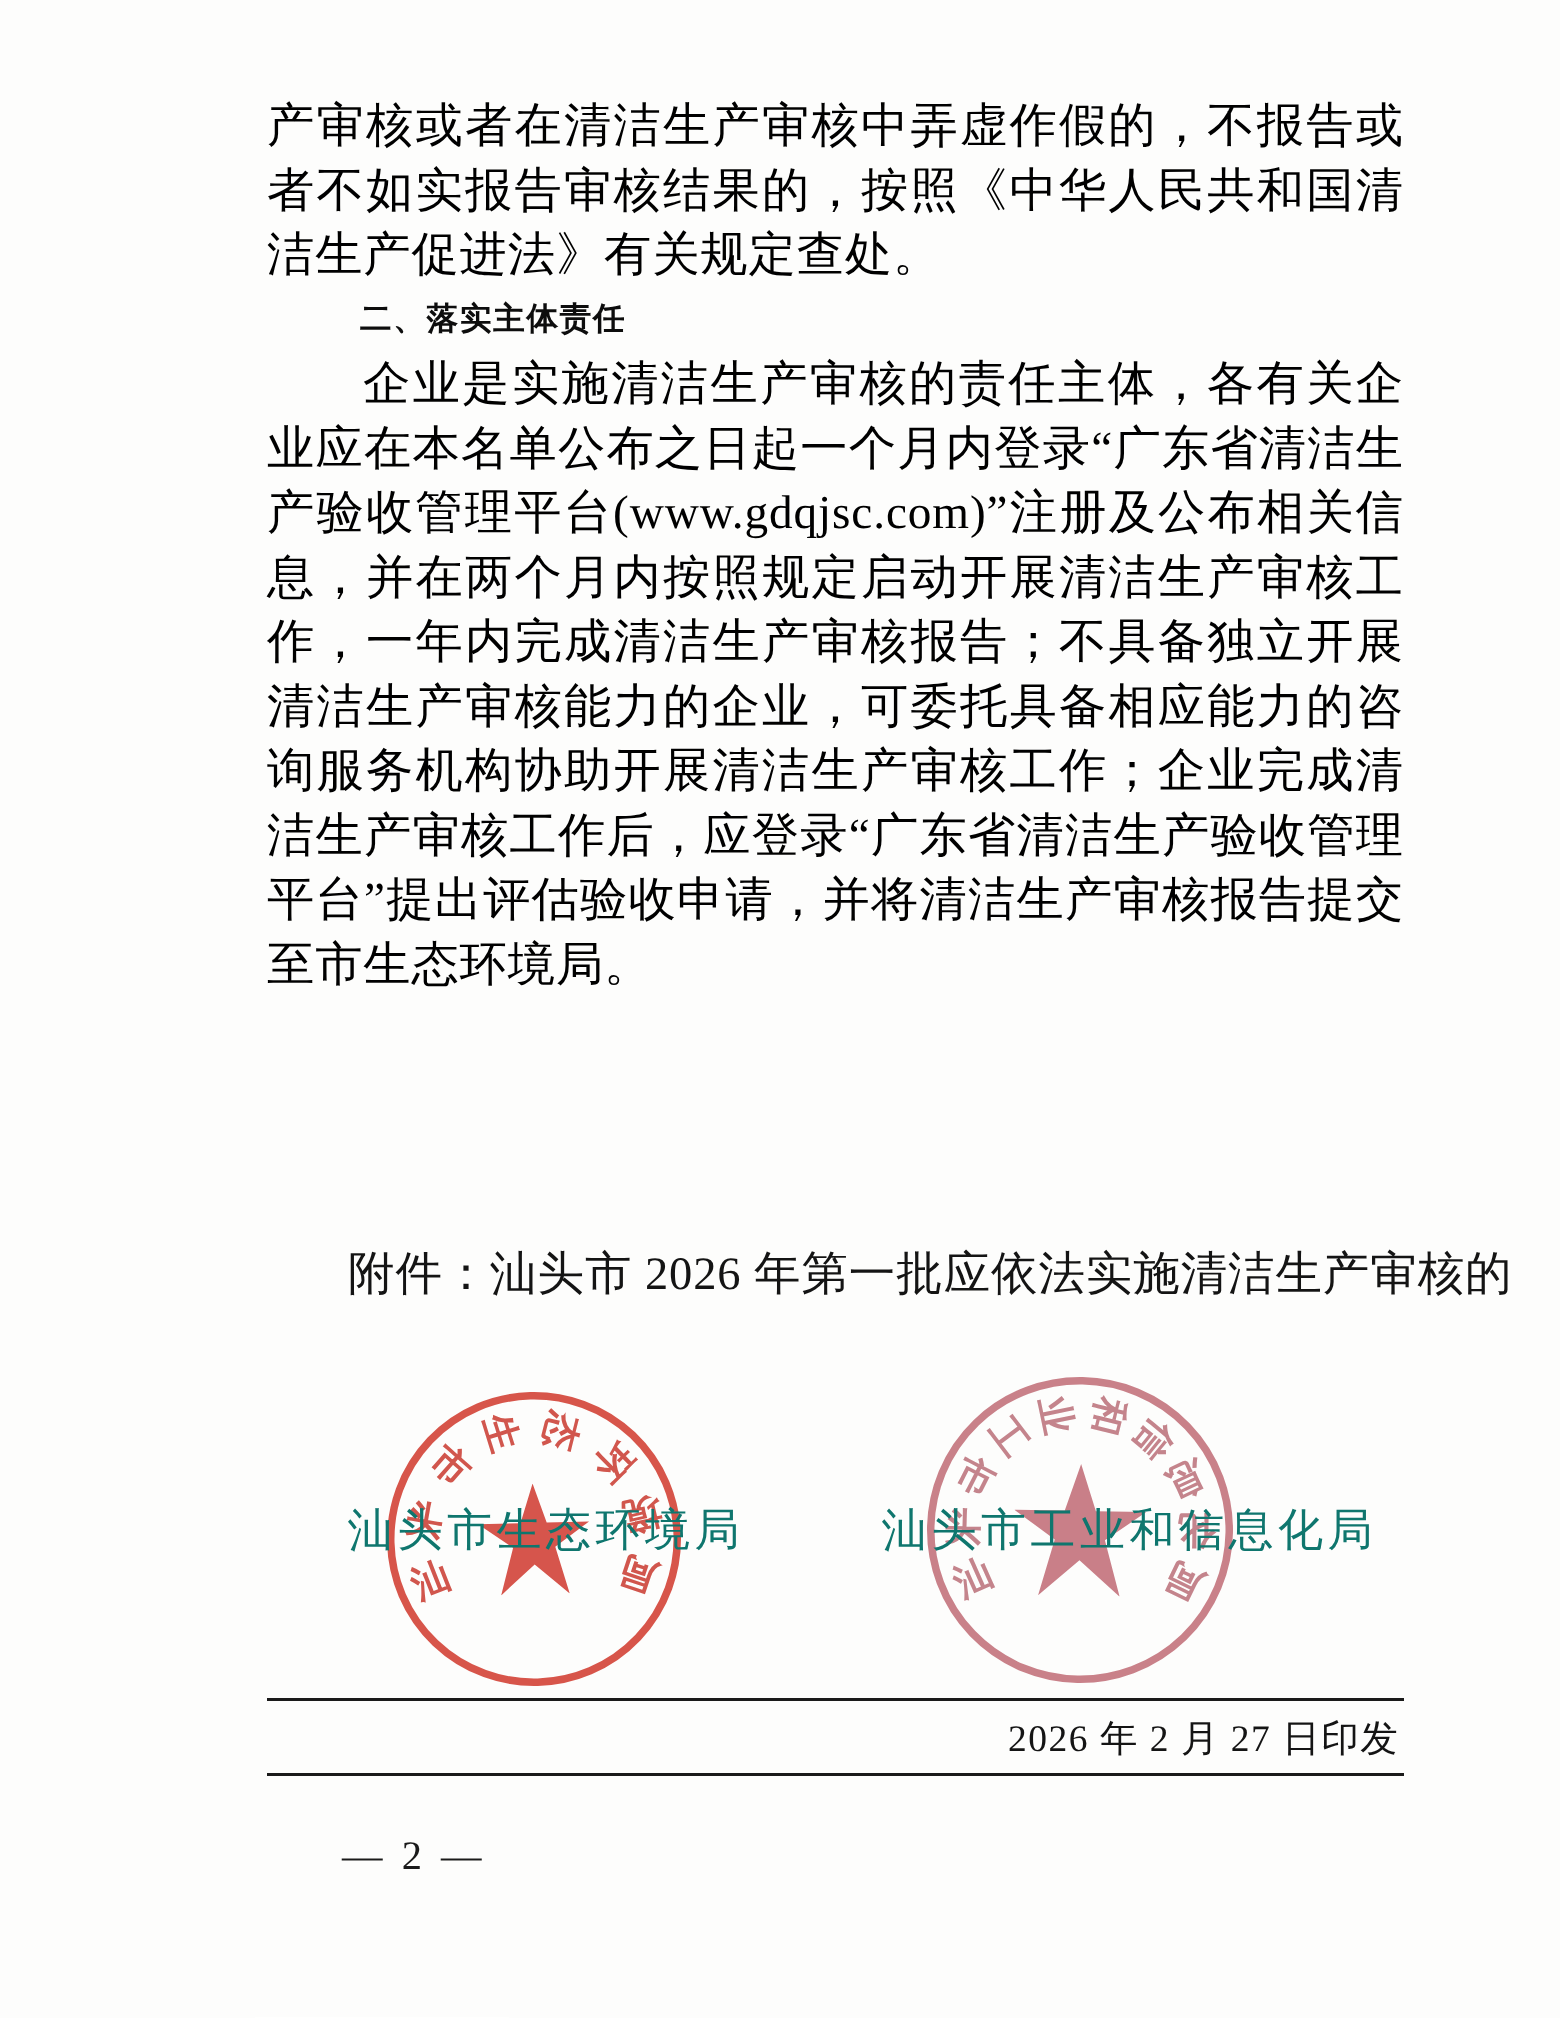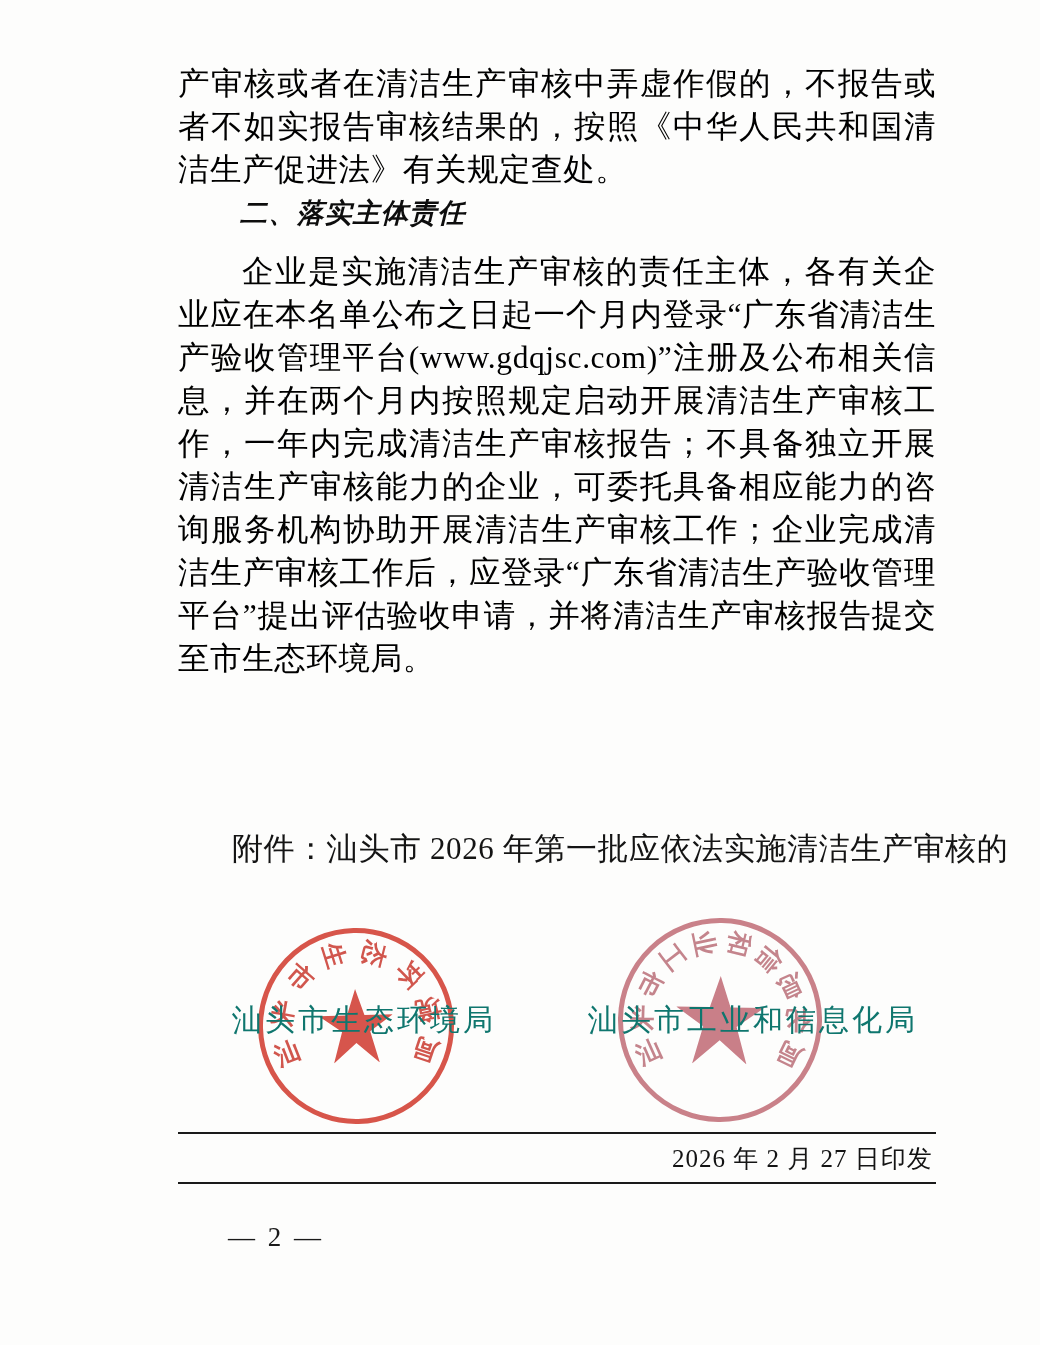--- a/index.html
+++ b/index.html
@@ -33,32 +33,31 @@
   .para {
     font-size: 31.5px;
     line-height: 43px;
     text-align: justify;
     text-align-last: left;
     text-justify: inter-character;
     letter-spacing: 0.6px;
     margin: 0;
     color: #000000;
   }
-  .para.indent { text-indent: 64px; margin-top: 16px; }
+  .para.indent { text-indent: 64px; }
 
   .heading {
-    font-size: 27px;
+    font-size: 21px;
     line-height: 43px;
     margin: 0;
     padding-left: 62px;
     font-weight: bold;
     letter-spacing: 1.2px;
     color: #0d0d0d;
     font-family: "DejaVu Sans", "Liberation Sans", sans-serif;
-    font-style: italic;
   }
 
   
   .attachment {
     position: absolute;
     left: 232px;
     top: 826px;
     width: 700px;
     font-size: 31px;
     line-height: 45px;

